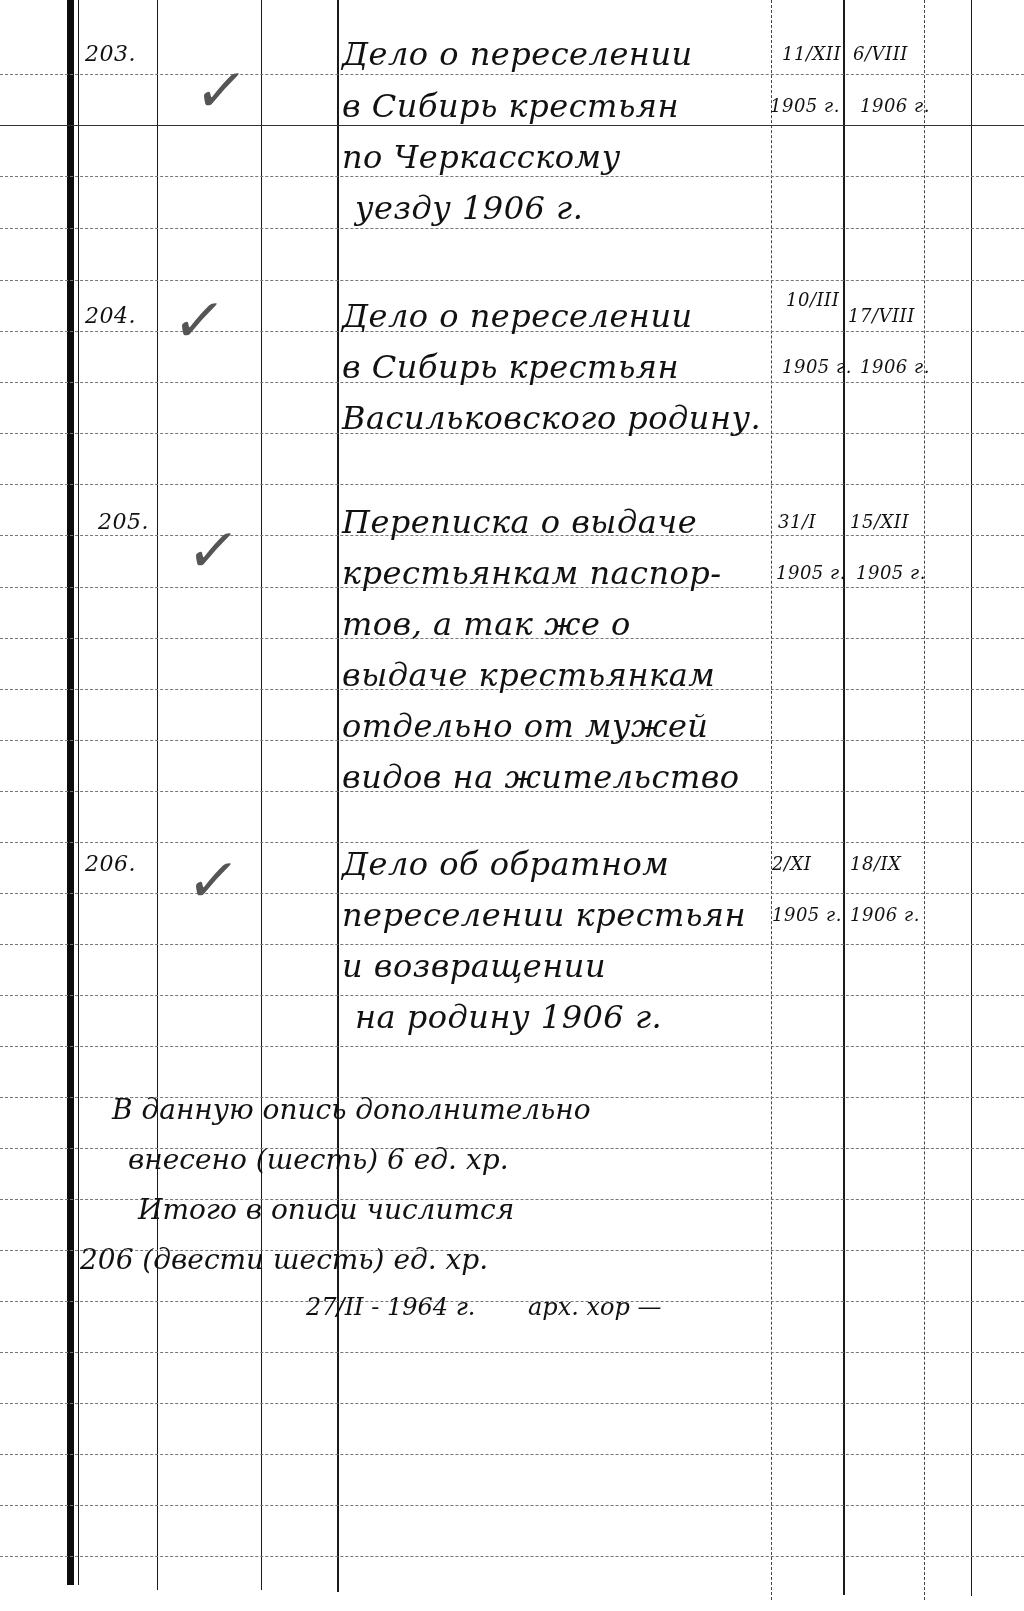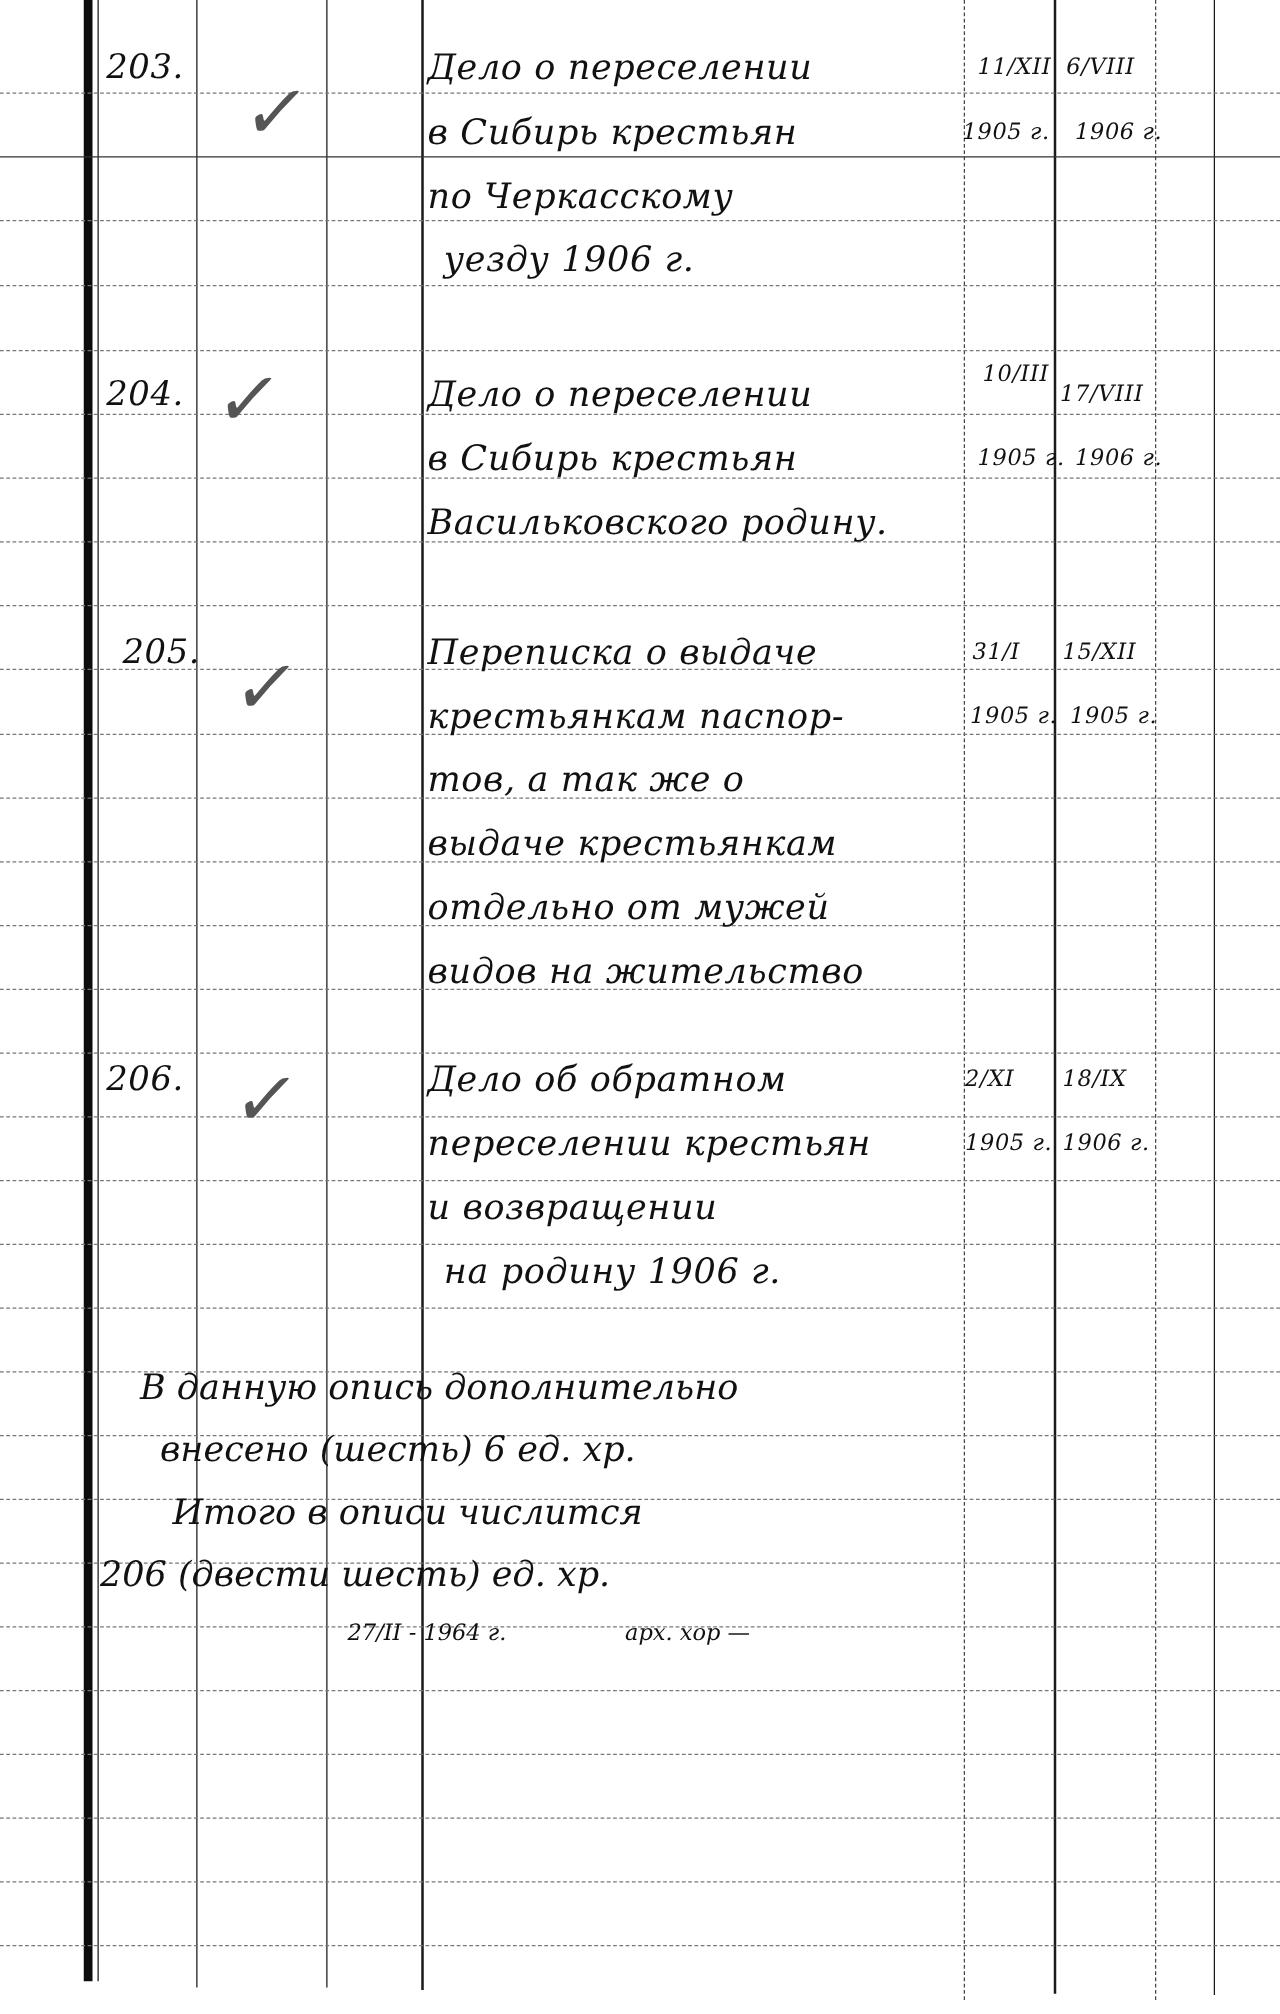--- a/index.html
+++ b/index.html
@@ -6,28 +6,28 @@
   body { width: 1024px; height: 1611px; position: relative; overflow: hidden;
          font-family: "DejaVu Serif", serif; color: #111; }
   .page { position: absolute; left: 0; top: 0; width: 1024px; height: 1611px; }
   .vline { position: absolute; top: 0; width: 1px; background: #1a1a1a; }
   .vline.thick { width: 7px; background: #0d0d0d; }
   .vline.bold { width: 2px; }
   .vline.dashed { background: none; border-left: 1px dashed #444; }
   .hline { position: absolute; left: 0; width: 1024px; height: 0; border-top: 1px dashed #777; }
   .hline.solid { border-top: 1px solid #333; }
   .hw { position: absolute; font-family: "DejaVu Serif", serif; font-style: italic;
-        font-size: 28px; line-height: 52px; white-space: nowrap; color: #111; letter-spacing: 0.5px; }
-  .num { font-size: 27px; }
+        font-size: 32px; line-height: 52px; white-space: nowrap; color: #111; letter-spacing: 0.5px; }
+  .num { font-size: 22px; }
   .date { font-size: 18px; line-height: 52px; }
   .check { position: absolute; color: #555; font-size: 60px; font-family: "DejaVu Sans", sans-serif;
            transform: skewX(-10deg); line-height: 1; }
   .note { position: absolute; font-style: italic; font-size: 28px; line-height: 50px;
           white-space: nowrap; font-family: "DejaVu Serif", serif; }
-  .sig { font-size: 18px; }
+  .sig { font-size: 24px; margin-left: 28px; }
 </style>
 </head>
 <body>
 
 <div class="page">
 
   <div class="vline thick" style="left:67px; height:1585px;"></div>
   <div class="vline" style="left:78px; height:1585px;"></div>
   <div class="vline" style="left:157px; height:1590px;"></div>
   <div class="vline" style="left:261px; height:1590px;"></div>

